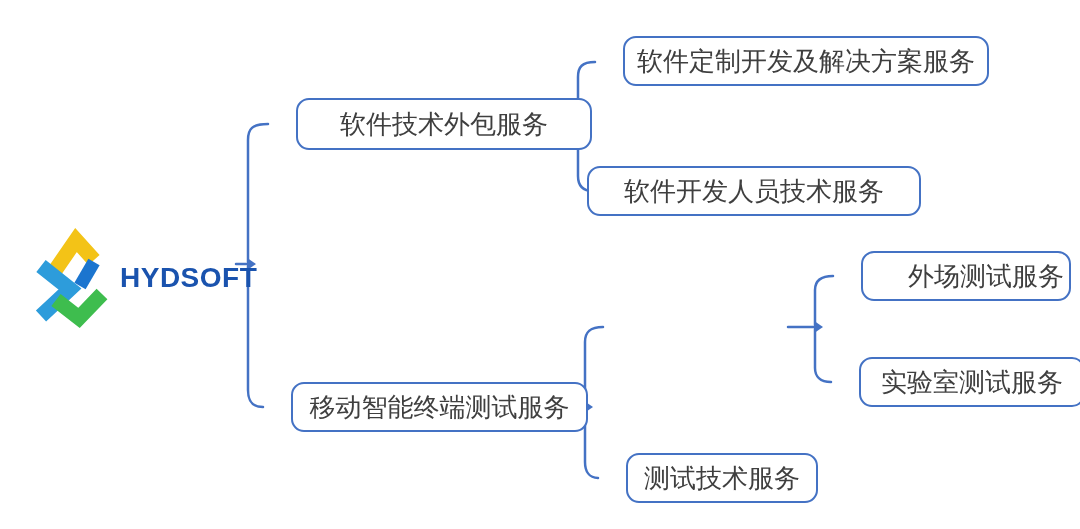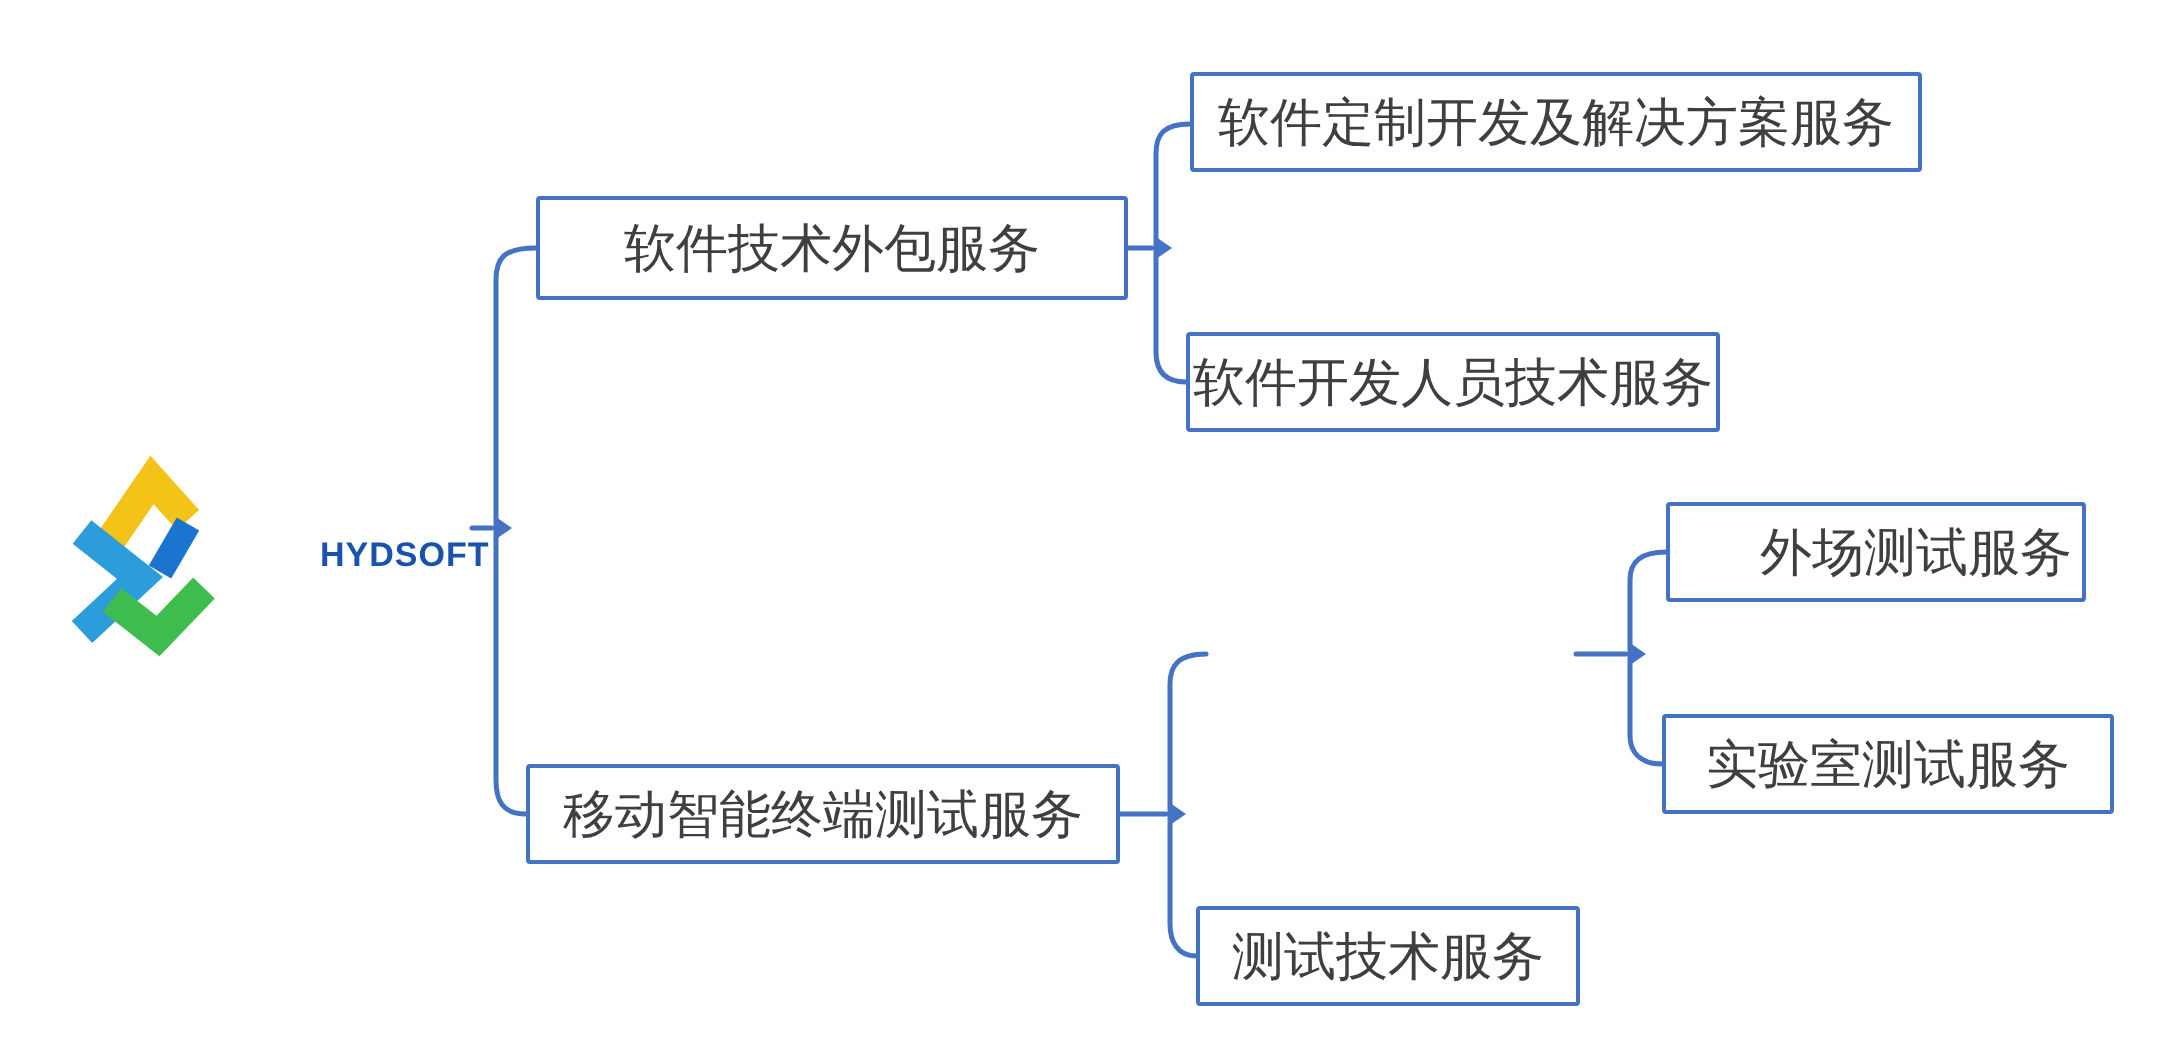--- a/index.html
+++ b/index.html
@@ -17,39 +17,39 @@
     overflow:hidden;
   }
   svg.links{position:absolute;left:0;top:0;width:1080px;height:529px;}
   svg.links path.link{fill:none;stroke:var(--line);stroke-width:2.5;stroke-linecap:round;}
   svg.links path.nub{fill:var(--line);stroke:none;}
 
   .node{
     position:absolute;box-sizing:border-box;
     background:var(--bg);
     border:2.5px solid var(--line);
-    border-radius:2px;
+    border-radius:13px;
     display:flex;align-items:center;justify-content:center;
     font-size:26px;color:var(--text);
-    white-space:nowrap;z-index:2;
+    white-space:nowrap;z-index:2;margin-left:28px;
   }
   #n-a{left:268px;top:98px;width:296px;height:52px;}
   #n-b{left:595px;top:36px;width:366px;height:50px;}
-  #n-c{left:593px;top:166px;width:267px;height:50px;}
+  #n-c{left:559px;top:166px;width:334px;height:50px;}
   #n-d{left:263px;top:382px;width:297px;height:50px;}
   #n-e{left:603px;top:302px;width:185px;height:50px;}
   #n-f{left:833px;top:251px;width:210px;height:50px;padding-left:40px;}
   #n-g{left:831px;top:357px;width:226px;height:50px;}
   #n-h{left:598px;top:453px;width:192px;height:50px;}
 
   .logo{position:absolute;left:26px;top:226px;width:212px;height:104px;z-index:2;display:flex;align-items:center;}
   .logo-icon{width:92px;height:104px;flex:0 0 auto;}
   .logo-text{margin-left:2px;color:var(--brand);font-weight:bold;}
   .logo-zh{font-size:29px;line-height:32px;letter-spacing:-1px;}
-  .logo-en{font-size:17px;line-height:26px;letter-spacing:0.5px;margin-left:40px;}
+  .logo-en{font-size:28px;line-height:26px;letter-spacing:0.5px;}
 </style>
 </head>
 <body>
 
 <div class="canvas">
 
   <svg class="links" viewBox="0 0 1080 529">
 
     <path class="link" d="M236 264 H246"></path>
     <path class="link" d="M263 407 C251 407 248 400 248 390 L248 140 C248 129 252 124 268 124"></path>

